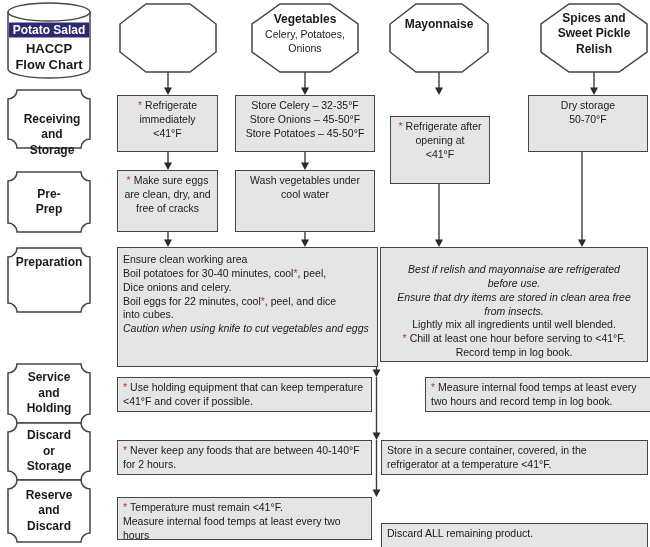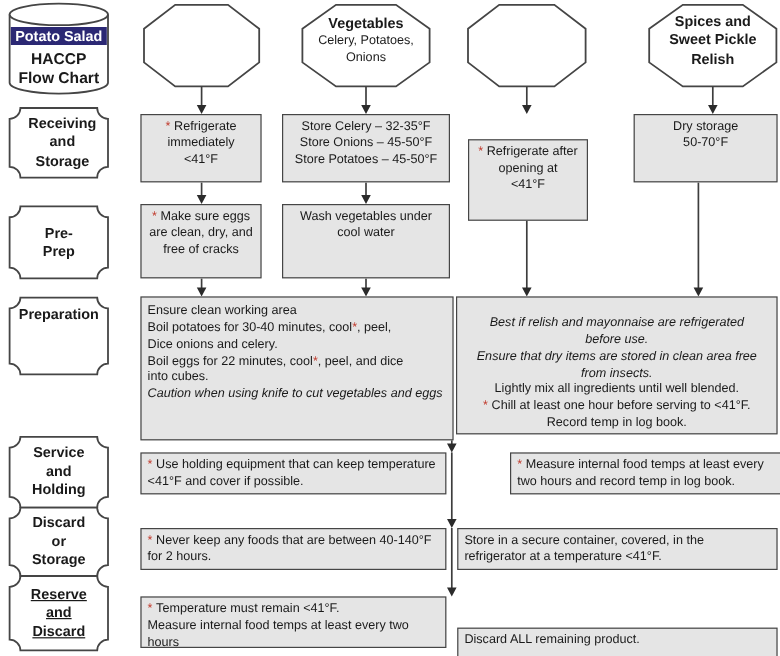--- a/index.html
+++ b/index.html
@@ -86,40 +86,43 @@
       <polygon points="376.5,377 372.5,369.5 380.5,369.5"></polygon>
       <polygon points="376.5,440 372.5,432.5 380.5,432.5"></polygon>
       <polygon points="376.5,497 372.5,489.5 380.5,489.5"></polygon>
     </g>
   </svg>
 
   <div class="hdr-band">Potato Salad</div>
   <div class="hdr-sub">HACCP
 Flow Chart</div>
 
-  <div class="lbl center stagelbl pline" style="left:8px;top:90px;width:88px;height:58px;">Receiving
+  <div class="lbl center stagelbl pline" style="left:8px;top:106px;width:88px;height:58px;">Receiving
 and
 Storage</div>
   <div class="lbl center stagelbl pline" style="left:8px;top:172px;width:82px;height:60px;">Pre-
 Prep</div>
   <div class="lbl stagelbl pline" style="left:8px;top:255px;width:82px;height:57px;">Preparation</div>
   <div class="lbl center stagelbl pline" style="left:8px;top:364px;width:82px;height:59px;">Service
 and
 Holding</div>
   <div class="lbl center stagelbl pline" style="left:8px;top:423px;width:82px;height:57px;">Discard
 or
 Storage</div>
-  <div class="lbl center stagelbl pline" style="left:8px;top:480px;width:82px;height:62px;text-decoration:underline;">Reserve
+  <div class="lbl center stagelbl pline" style="left:8px;top:480px;width:82px;height:62px;">Reserve
 and
 Discard</div>
 
   <div class="lbl" style="left:252px;top:12px;width:106px;height:60px;">
     <span class="octtitle">Vegetables</span>
     <span class="octsub">Celery, Potatoes,
 Onions</span>
+  </div>
+  <div class="lbl" style="left:390px;top:17px;width:98px;height:55px;">
+    <span class="octtitle">Mayonnaise</span>
   </div>
   <div class="lbl" style="left:541px;top:11px;width:106px;height:61px;">
     <span class="octtitle">Spices and
 Sweet Pickle
 Relish</span>
   </div>
 
   <div class="box ctr" style="left:117px;top:95px;width:101px;height:57px;">
     <span class="star lead">*</span><span class="pre">Refrigerate
 immediately

